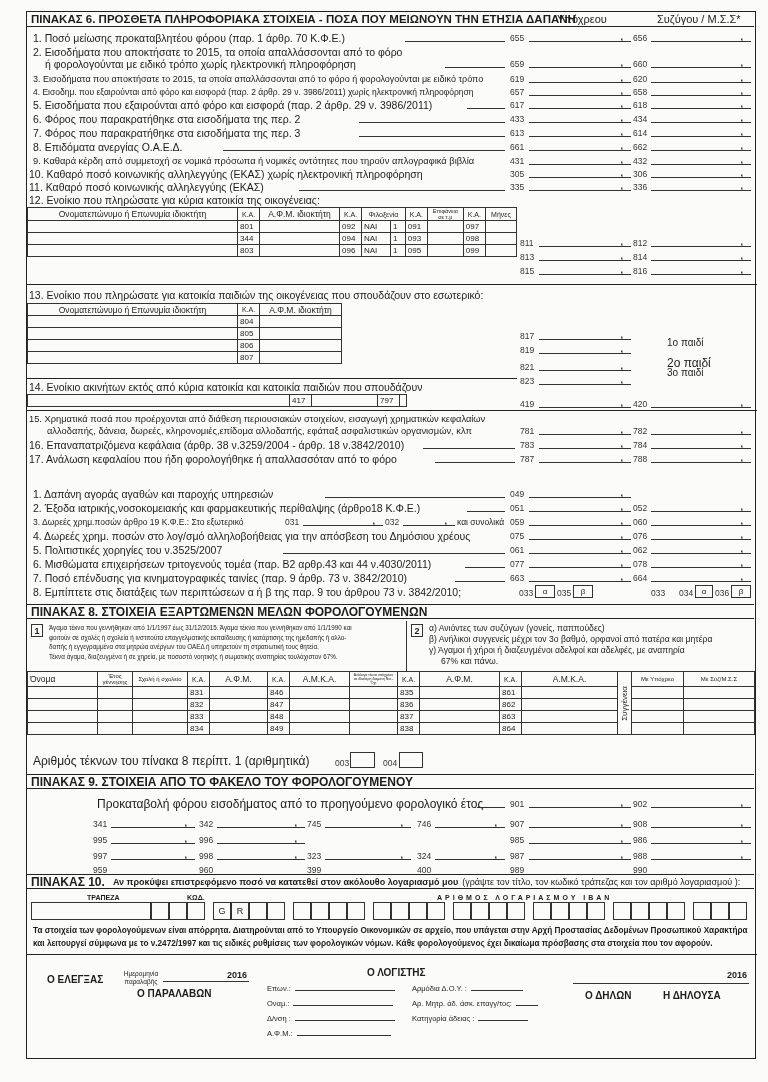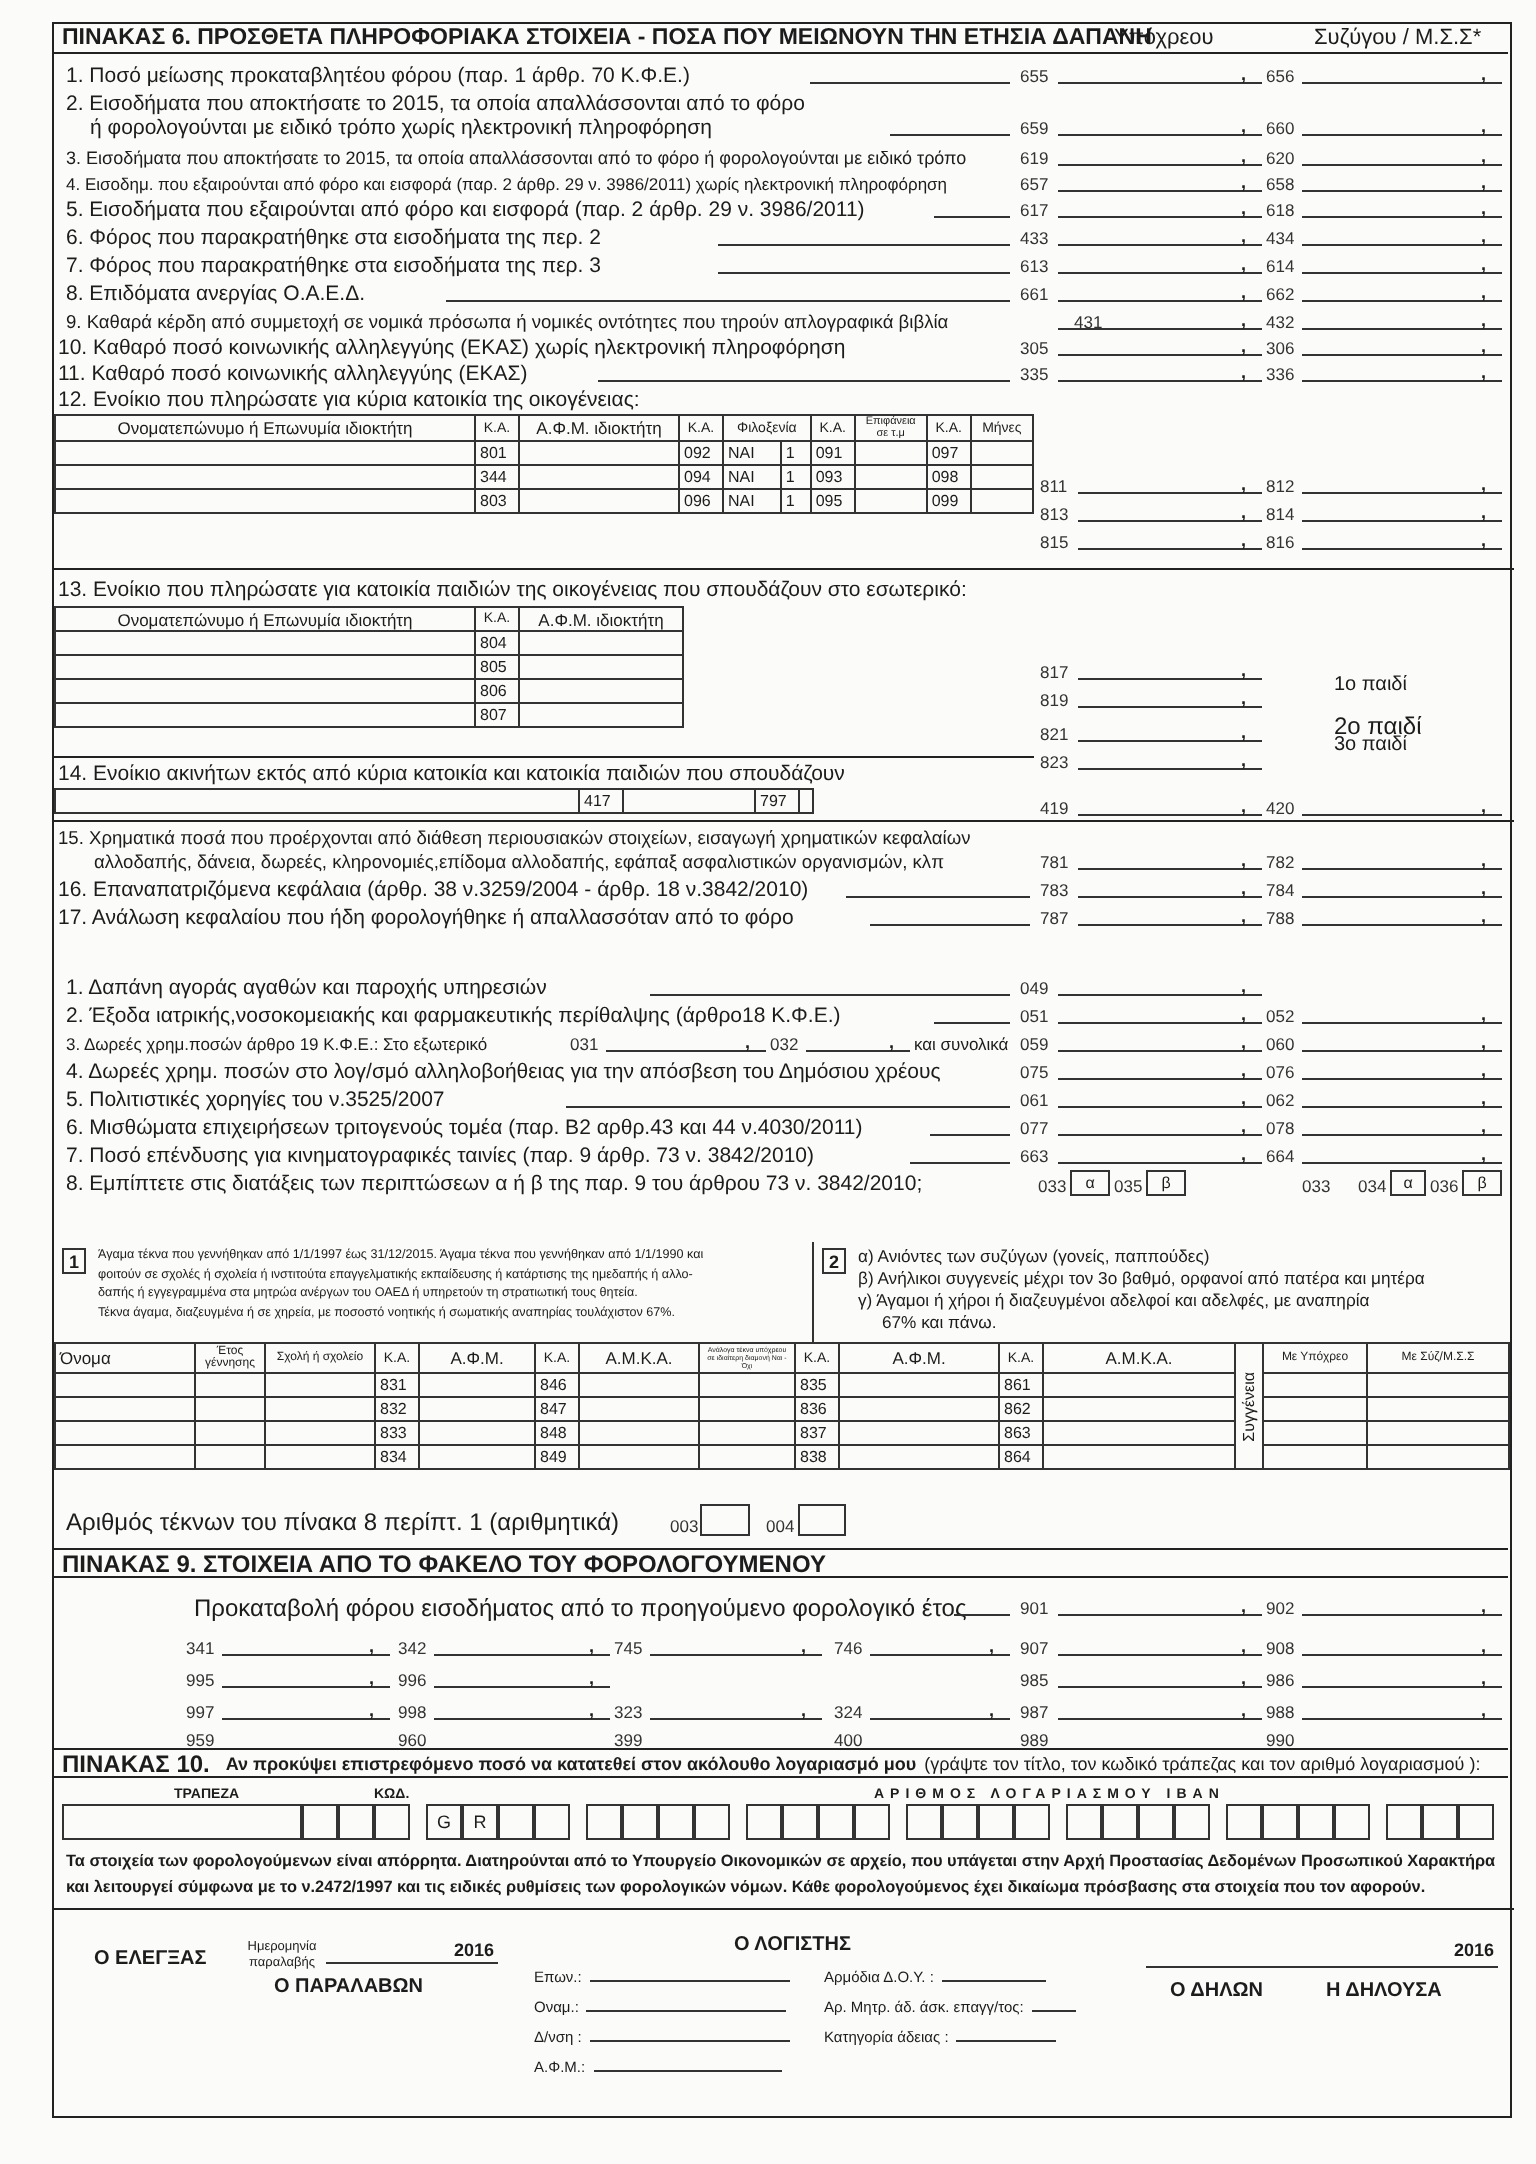--- a/index.html
+++ b/index.html
@@ -124,21 +124,21 @@
     <span class="line" style="left:502px;width:102px;">
         <span class="comma">,</span>
       </span>
     <span class="code" style="left:606px;">662</span>
     <span class="line" style="left:624px;width:100px;">
         <span class="comma">,</span>
       </span>
   </div>
   <div class="row" style="top:143px;font-size:9.3px;">
     <span class="lbl">9. Καθαρά κέρδη από συμμετοχή σε νομικά πρόσωπα ή νομικές οντότητες που τηρούν απλογραφικά βιβλία</span>
-    <span class="code" style="left:483px;margin-left:27px;">431</span>
+    <span class="code" style="left:483px;">431</span>
     <span class="line" style="left:502px;width:102px;">
         <span class="comma">,</span>
       </span>
     <span class="code" style="left:606px;">432</span>
     <span class="line" style="left:624px;width:100px;">
         <span class="comma">,</span>
       </span>
   </div>
   <div class="row" style="top:156px;">
     <span class="lbl" style="left:2px;">10. Καθαρό ποσό κοινωνικής αλληλεγγύης (ΕΚΑΣ) χωρίς  ηλεκτρονική πληροφόρηση</span>
@@ -471,20 +471,23 @@
     <span class="box" style="left:546px;top:-1px;width:20px;">β</span>
     <span class="code" style="left:624px;top:1px;">033</span>
   </div>
   <div class="row" style="top:574px;">
     <span class="code" style="left:652px;top:1px;">034</span>
     <span class="box" style="left:668px;top:-1px;width:18px;">α</span>
     <span class="code" style="left:688px;top:1px;">036</span>
     <span class="box" style="left:704px;top:-1px;width:20px;">β</span>
   </div>
 
+  <div class="sec-head" style="position:absolute;top:592px;left:0;width:727px;border-top:1.5px solid #222;font-size:12px;">
+    <span>ΠΙΝΑΚΑΣ 8. ΣΤΟΙΧΕΙΑ ΕΞΑΡΤΩΜΕΝΩΝ ΜΕΛΩΝ ΦΟΡΟΛΟΓΟΥΜΕΝΩΝ</span>
+  </div>
   <div style="position:absolute;left:0;top:609px;width:380px;height:50px;border-right:1px solid #333;">
     <span class="box" style="left:4px;top:3px;width:12px;font-size:9px;font-weight:bold;">1</span>
     <div style="position:absolute;left:22px;top:2px;font-size:6.3px;line-height:9.5px;white-space:nowrap;">
       <div>Άγαμα τέκνα που γεννήθηκαν από 1/1/1997 έως 31/12/2015. Άγαμα τέκνα που γεννήθηκαν από 1/1/1990 και</div>
       <div>φοιτούν σε σχολές ή σχολεία ή ινστιτούτα επαγγελματικής εκπαίδευσης ή κατάρτισης της ημεδαπής ή αλλο-</div>
       <div>δαπής ή εγγεγραμμένα στα μητρώα ανέργων του ΟΑΕΔ ή υπηρετούν τη στρατιωτική τους θητεία.</div>
       <div>Τέκνα άγαμα, διαζευγμένα ή σε χηρεία, με ποσοστό νοητικής ή σωματικής αναπηρίας τουλάχιστον 67%.</div>
     </div>
   </div>
   <div style="position:absolute;left:380px;top:609px;width:348px;height:50px;">

